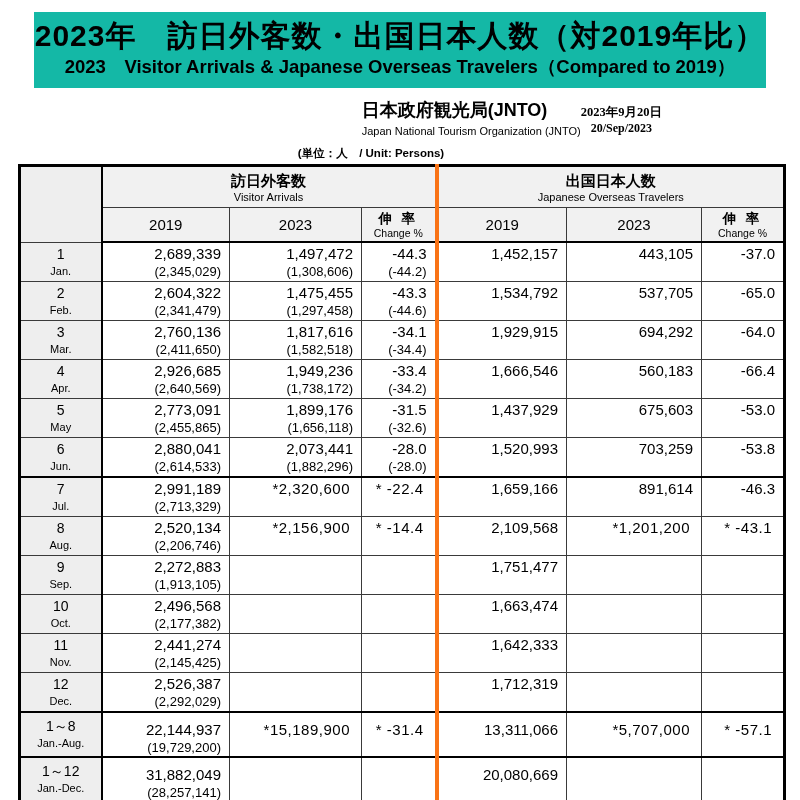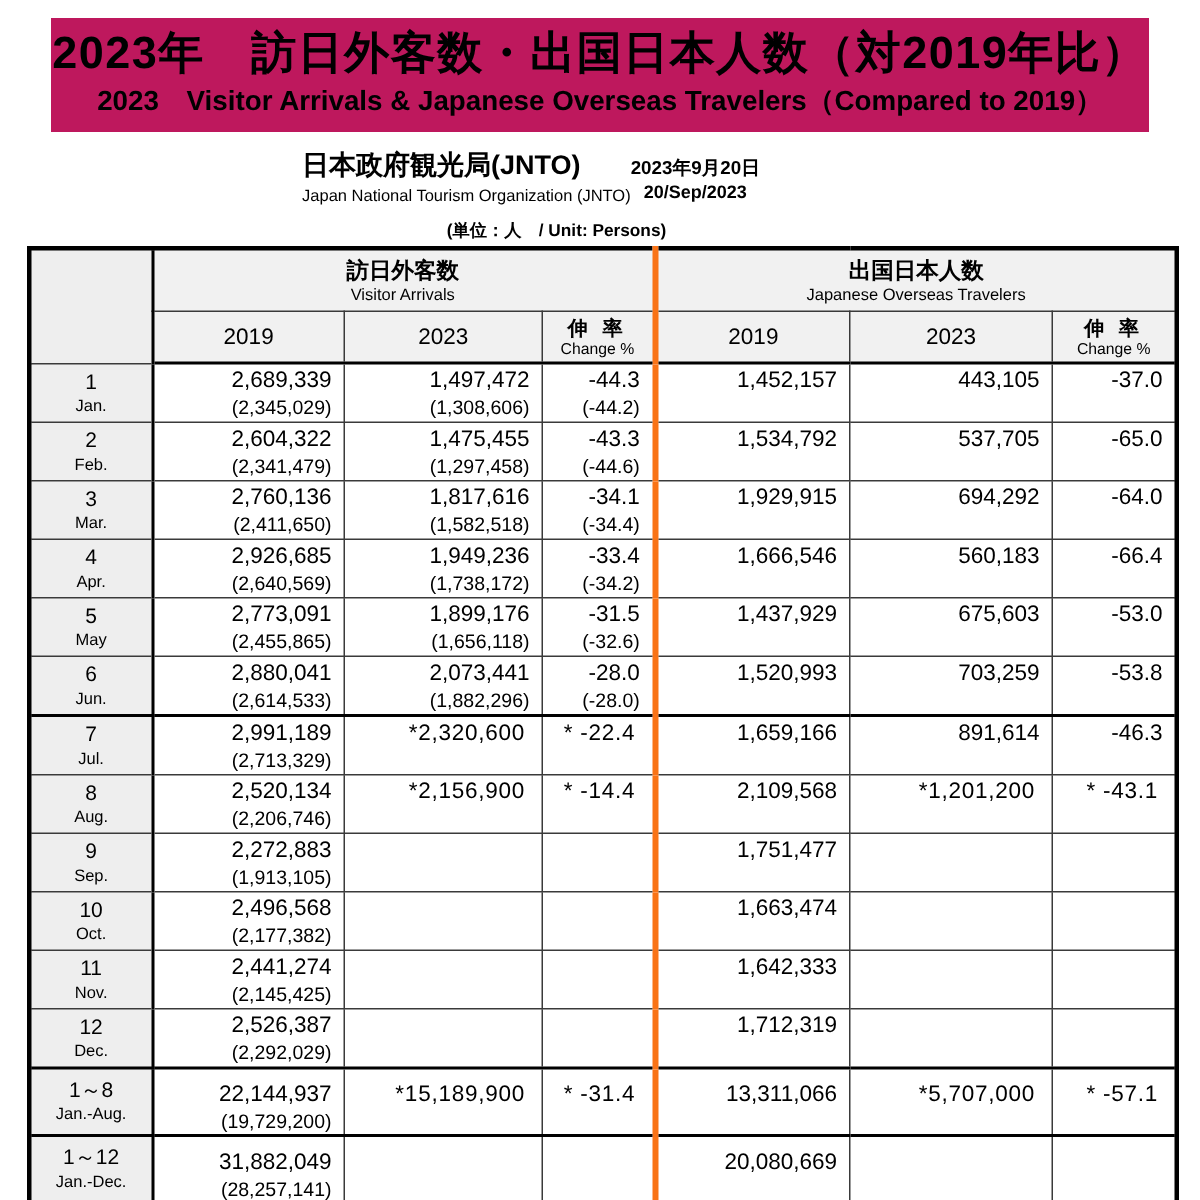--- a/index.html
+++ b/index.html
@@ -1,23 +1,23 @@
 <!DOCTYPE html>
 <html><head>
 <meta charset="utf-8">
 <style>
   html,body{margin:0;padding:0;width:800px;height:800px;background:#fff;overflow:hidden;
     font-family:"Liberation Sans","DejaVu Sans",sans-serif;color:#000;-webkit-font-smoothing:antialiased;}
-  .titlebox{margin:12px auto 0;width:732px;background:#be185d;text-align:center;padding:7px 0 9px;}
+  .titlebox{margin:12px auto 0;width:732px;background:#14b8a6;text-align:center;padding:7px 0 9px;}
   .title-jp{font-size:30px;font-weight:bold;letter-spacing:1px;line-height:34px;}
   .title-en{font-size:18.5px;font-weight:bold;line-height:24px;margin-top:2px;}
-  .orgrow{display:flex;justify-content:center;align-items:flex-start;margin:11px 18px 0 22px;}
+  .orgrow{display:flex;justify-content:flex-end;align-items:flex-start;margin:11px 18px 0 22px;}
   .org-jp{font-size:18px;font-weight:bold;line-height:22px;}
   .org-en{font-size:11px;line-height:15px;margin-top:3px;}
-  .dateblock{text-align:center;margin:5px 96px 0 0;font-weight:bold;}
+  .dateblock{text-align:center;margin:5px 120px 0 0;font-weight:bold;font-family:Liberation Serif, serif;}
   .date-jp{font-size:12.5px;line-height:16px;}
   .date-en{font-size:12px;line-height:16px;}
   .unitline{text-align:center;margin:7px 58px 3px 0;font-size:11.5px;font-weight:bold;}
   table{margin:0 0 0 18px;border-collapse:collapse;table-layout:fixed;border:3px solid #000;}
   th,td{border:1px solid #3a3a3a;padding:0;}
   th{background:#f1f1f1;font-weight:normal;}
   .corner{border-right:2px solid #000;background:#eeeeee;}
   .gsep{border-right:4px solid #f97316;}
   tr.grp th{height:40px;vertical-align:middle;}
   .grp-jp{font-size:15px;font-weight:bold;line-height:20px;}

